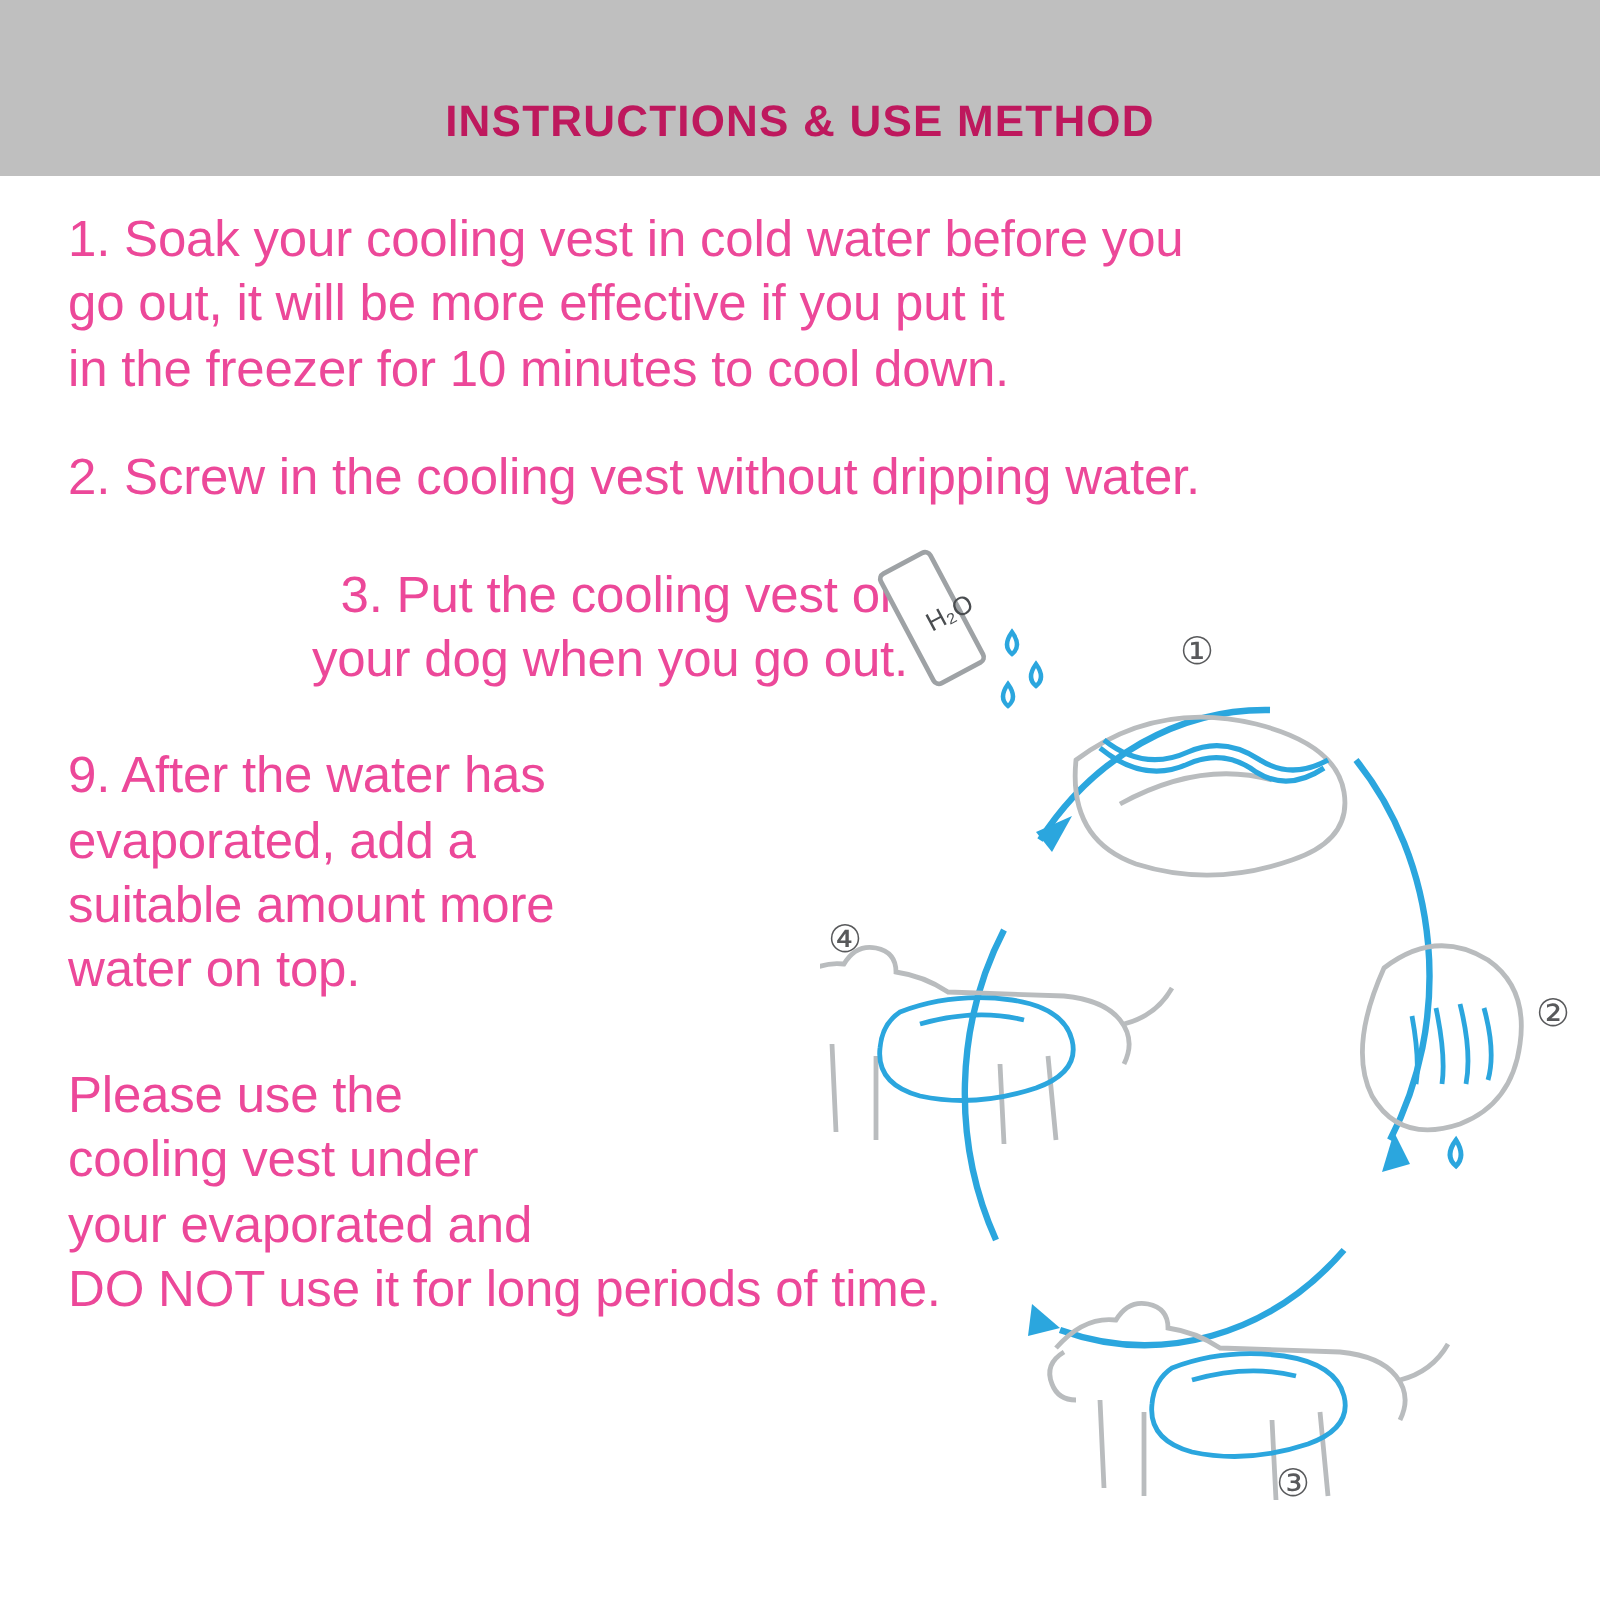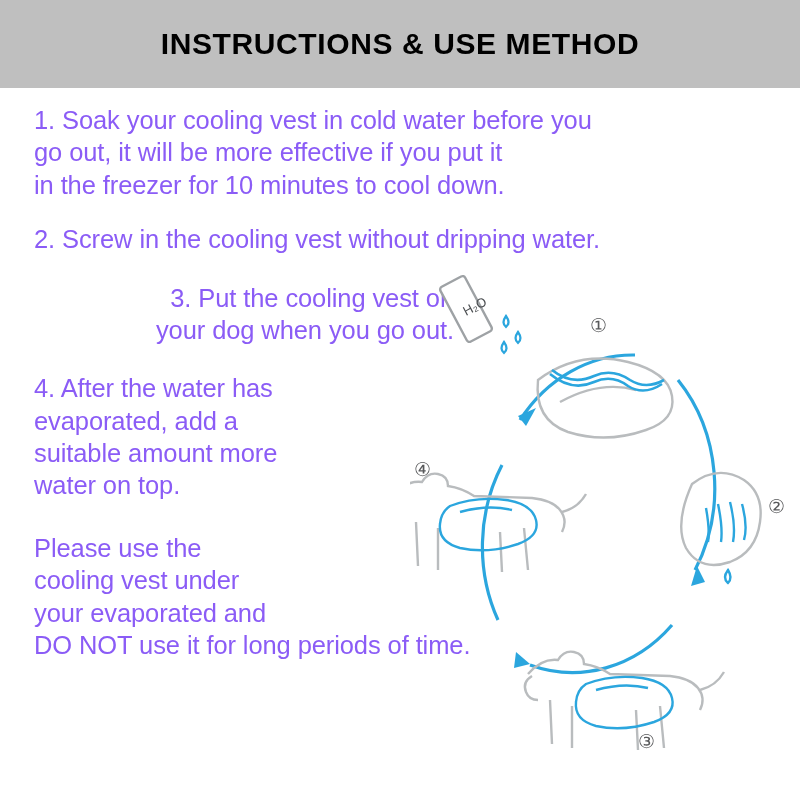--- a/index.html
+++ b/index.html
@@ -23,40 +23,40 @@
     position: absolute;
     left: 0;
     top: 0;
     width: 800px;
     height: 88px;
     background: #bfbfbf;
   }
   .header-title {
     position: absolute;
     left: 0;
-    top: 0;
+    top: 17px;
     width: 800px;
     height: 88px;
     display: flex;
     align-items: center;
     justify-content: center;
-    font-size: 30px;
+    font-size: 22px;
     font-weight: bold;
     letter-spacing: 0.6px;
-    color: #000000;
+    color: #be185d;
     text-align: center;
   }
   .instructions {
     position: absolute;
     left: 34px;
     top: 104px;
     width: 740px;
   }
   .para {
-    color: #8b5cf6;
+    color: #ec4899;
     font-size: 25.5px;
     line-height: 1.27;
     margin-bottom: 22px;
     white-space: pre-line;
     letter-spacing: -0.1px;
   }
   .para.p1 { width: 730px; }
   .para.p2 { width: 740px; margin-bottom: 26px; }
   .para.p3 { width: 420px; margin-bottom: 26px; text-align: right; }
   .para.p4 { width: 340px; margin-bottom: 30px; }
@@ -81,21 +81,21 @@
   <div class="header-bar"></div>
   <div class="header-title">INSTRUCTIONS &amp; USE METHOD</div>
 
   <div class="instructions">
     <div class="para p1">1. Soak your cooling vest in cold water before you
 go out, it will be more effective if you put it
 in the freezer for 10 minutes to cool down.</div>
     <div class="para p2">2. Screw in the cooling vest without dripping water.</div>
     <div class="para p3">3. Put the cooling vest on
 your dog when you go out.</div>
-    <div class="para p4">4. After the water has
+    <div class="para p4">9. After the water has
 evaporated, add a
 suitable amount more
 water on top.</div>
     <div class="para p5">Please use the
 cooling vest under
 your evaporated and
 DO NOT use it for long periods of time.</div>
   </div>
 
   <div class="diagram">

